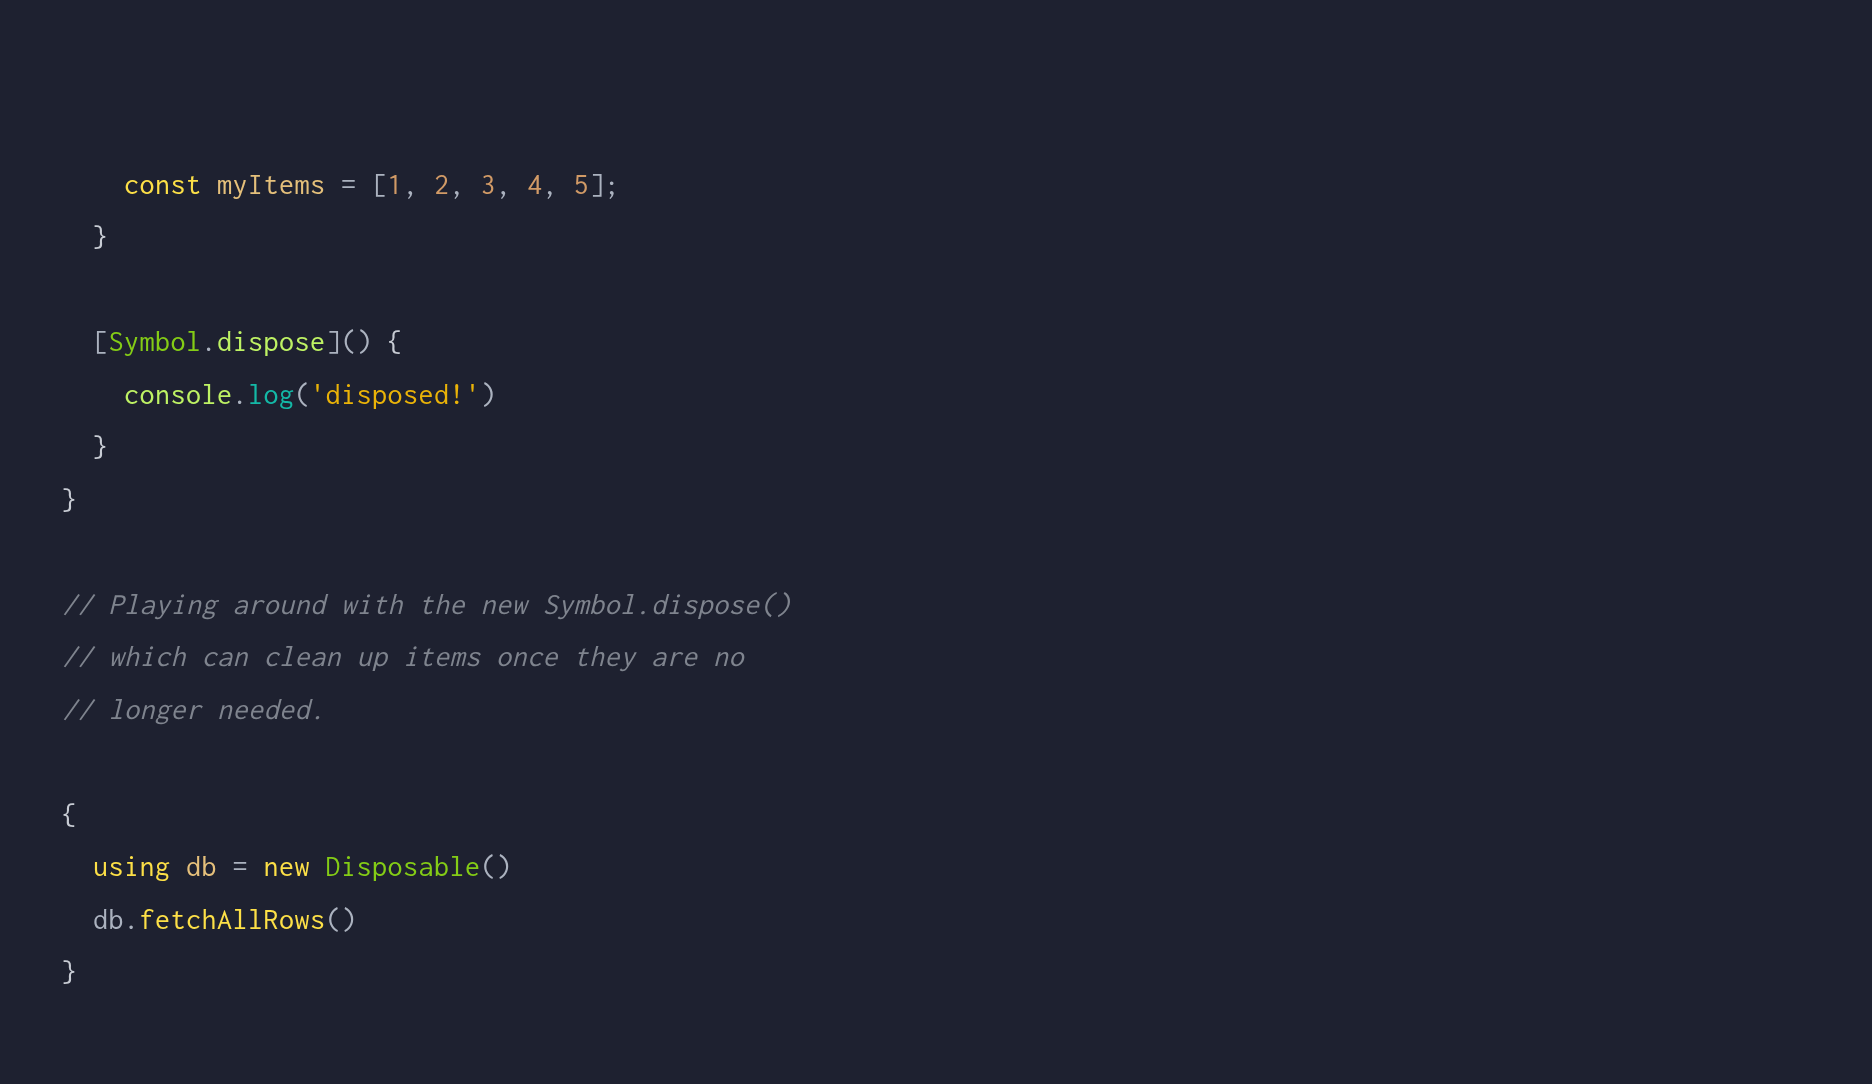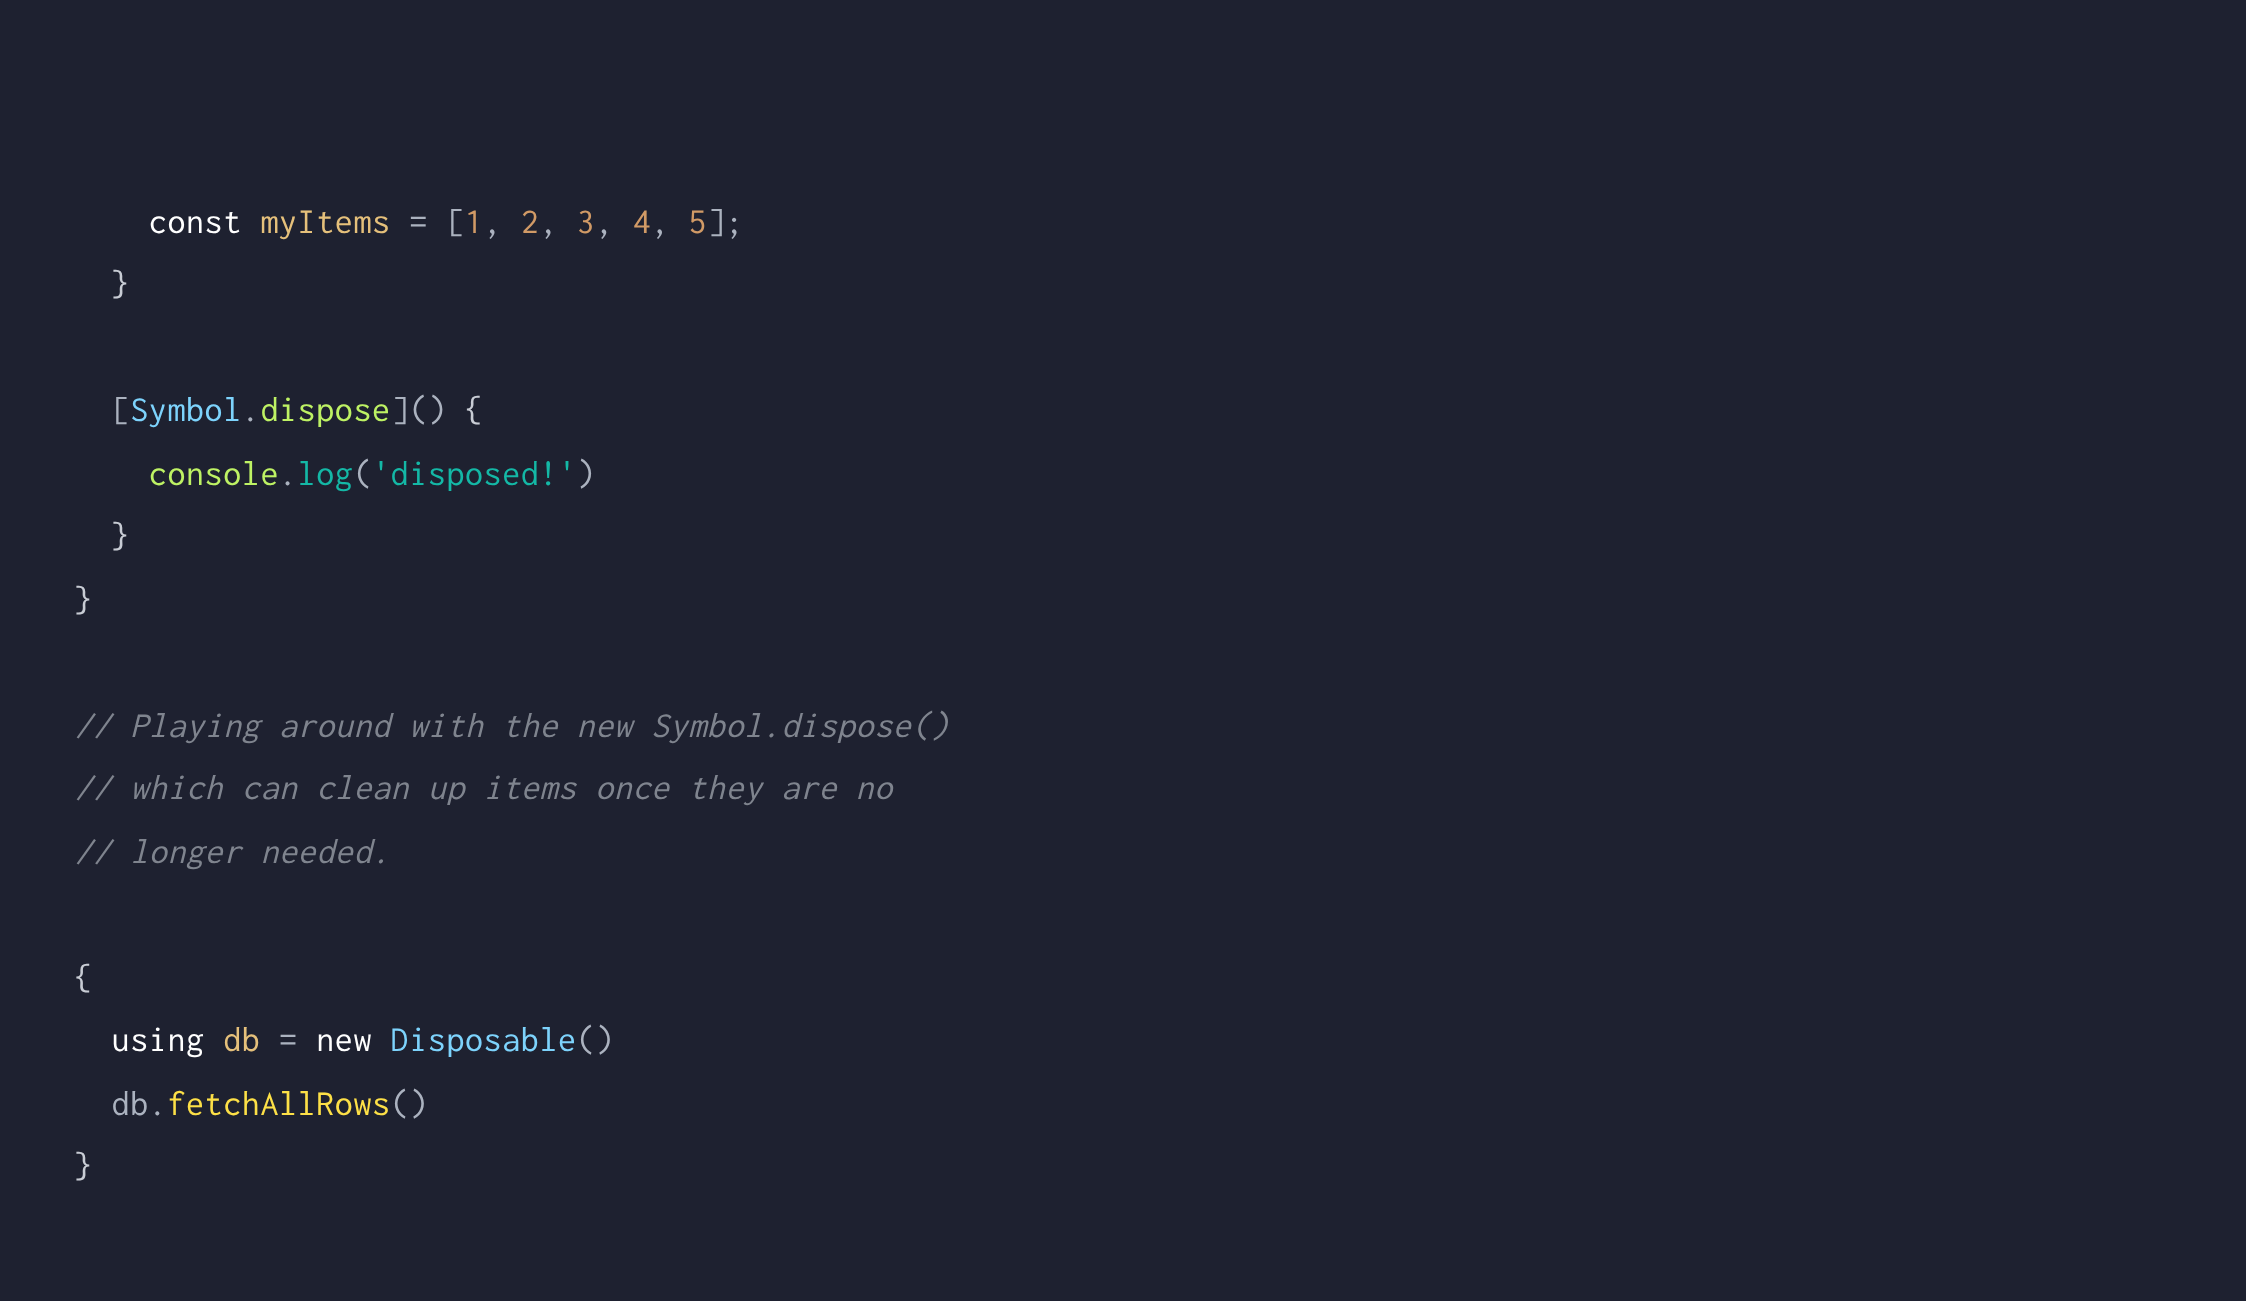--- a/index.html
+++ b/index.html
@@ -17,29 +17,29 @@
     white-space: pre;
     overflow: hidden;
     width: 1872px;
     height: 1084px;
     letter-spacing: 0.5px;
   }
   .line {
     display: block;
     min-height: 52.5px;
   }
-  .tok-keyword { color: #ffffff; }
+  .tok-keyword { color: #fde047; }
   .tok-variable { color: #bef264; }
   .tok-variable2 { color: #e5c07b; margin-top: 32px; }
   .tok-number { color: #d19a66; }
-  .tok-string { color: #14b8a6; }
+  .tok-string { color: #eab308; }
   .tok-comment { color: #7f848e; font-style: italic; margin-top: 32px; }
   .tok-method { color: #14b8a6; }
   .tok-method2 { color: #fde047; }
-  .tok-class { color: #7dd3fc; }
+  .tok-class { color: #84cc16; }
   .tok-plain { color: #abb2bf; }
   .tok-punc { color: #abb2bf; }
   .tok-brace { color: #c8ccd4; }
 </style>
 </head>
 <body>
 
 
 <div><span class="line"><span>    </span><span class="tok-keyword">const</span><span class="tok-plain"> </span><span class="tok-variable2">myItems</span><span class="tok-plain"> = </span><span class="tok-punc">[</span><span class="tok-number">1</span><span class="tok-punc">, </span><span class="tok-number">2</span><span class="tok-punc">, </span><span class="tok-number">3</span><span class="tok-punc">, </span><span class="tok-number">4</span><span class="tok-punc">, </span><span class="tok-number">5</span><span class="tok-punc">]</span><span class="tok-punc">;</span></span><span class="line"><span>  </span><span class="tok-brace">}</span></span><span class="line"> </span><span class="line"><span>  </span><span class="tok-punc">[</span><span class="tok-class">Symbol</span><span class="tok-punc">.</span><span class="tok-variable">dispose</span><span class="tok-punc">]</span><span class="tok-punc">()</span><span class="tok-plain"> </span><span class="tok-brace">{</span></span><span class="line"><span>    </span><span class="tok-variable">console</span><span class="tok-punc">.</span><span class="tok-method">log</span><span class="tok-punc">(</span><span class="tok-string">'disposed!'</span><span class="tok-punc">)</span></span><span class="line"><span>  </span><span class="tok-brace">}</span></span><span class="line"><span class="tok-brace">}</span></span><span class="line"> </span><span class="line"><span class="tok-comment">// Playing around with the new Symbol.dispose()</span></span><span class="line"><span class="tok-comment">// which can clean up items once they are no</span></span><span class="line"><span class="tok-comment">// longer needed.</span></span><span class="line"> </span><span class="line"><span class="tok-brace">{</span></span><span class="line"><span>  </span><span class="tok-keyword">using</span><span class="tok-plain"> </span><span class="tok-variable2">db</span><span class="tok-plain"> = </span><span class="tok-keyword">new</span><span class="tok-plain"> </span><span class="tok-class">Disposable</span><span class="tok-punc">()</span></span><span class="line"><span>  </span><span class="tok-plain">db</span><span class="tok-punc">.</span><span class="tok-method2">fetchAllRows</span><span class="tok-punc">()</span></span><span class="line"><span class="tok-brace">}</span></span></div>
 

